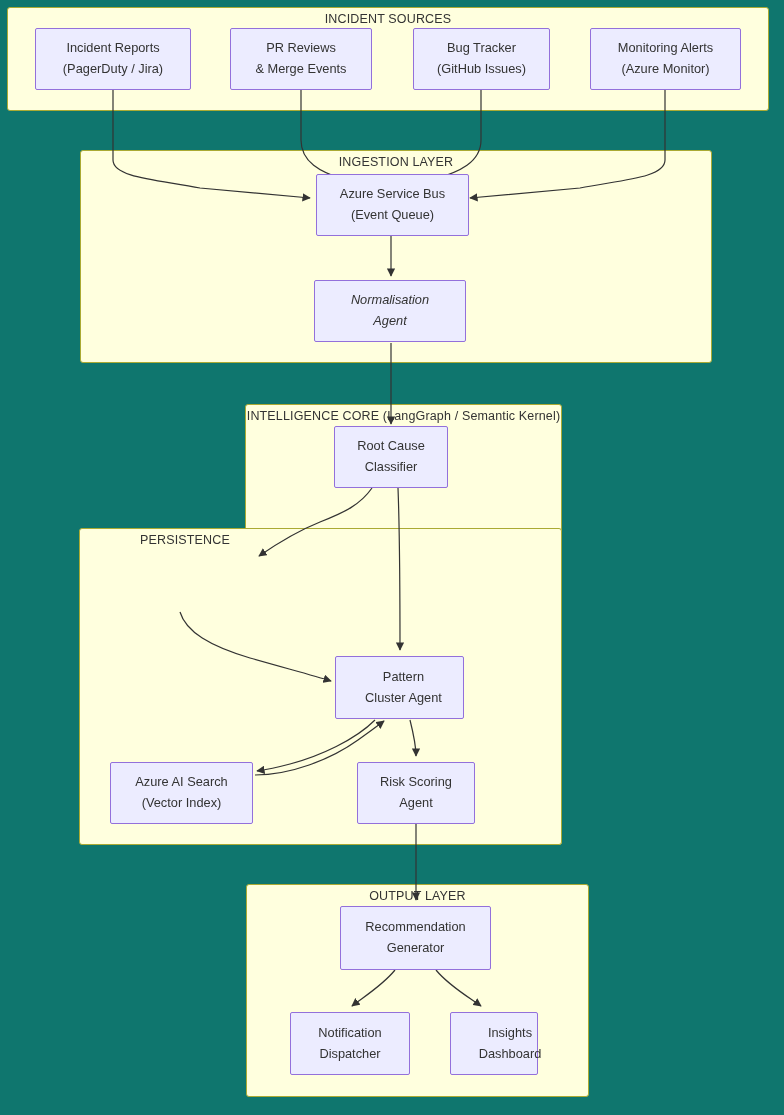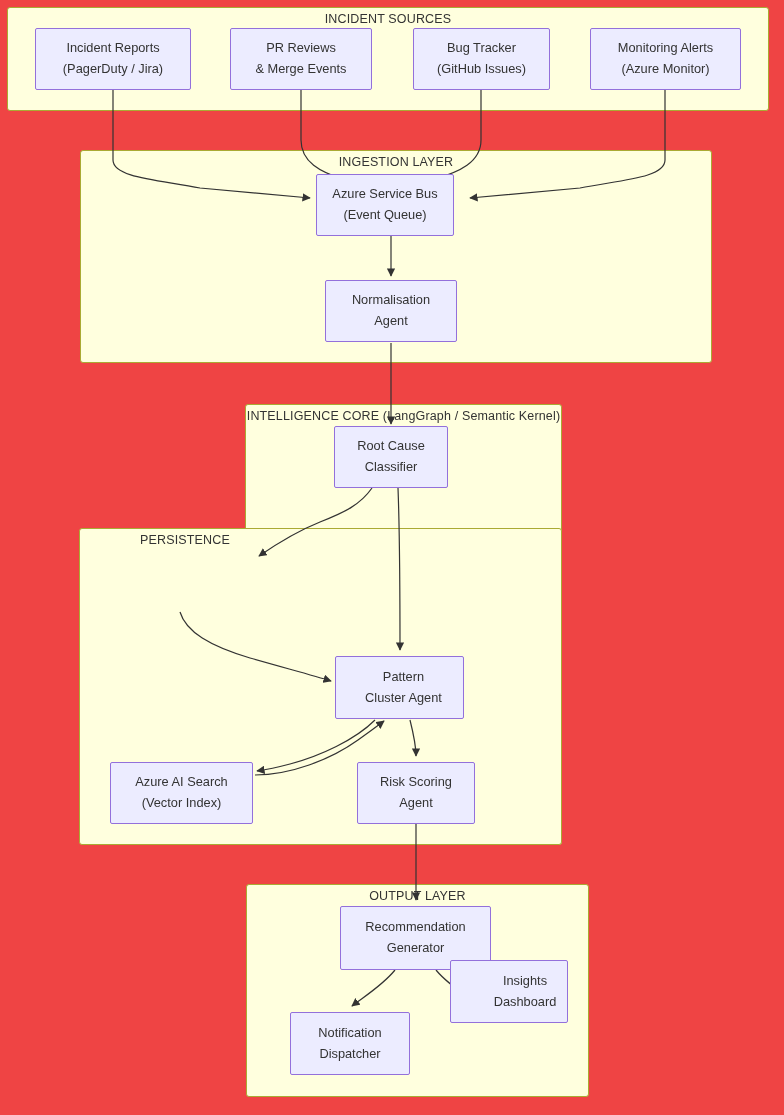--- a/index.html
+++ b/index.html
@@ -8,21 +8,21 @@
     padding: 0;
     background: #ffffff;
   }
   body {
     font-family: "Liberation Sans", sans-serif;
   }
   #diagram-root {
     position: relative;
     width: 784px;
     height: 1115px;
-    background: #ef4444;
+    background: #0f766e;
     overflow: hidden;
   }
   .edge-layer {
     position: absolute;
     left: 0;
     top: 0;
     width: 784px;
     height: 1115px;
     pointer-events: none;
   }
@@ -140,26 +140,26 @@
   <div class="node" style="left:413px; top:28px; width:137px; height:62px;">
     <span class="line">Bug Tracker</span>
     <span class="line">(GitHub Issues)</span>
   </div>
 
   <div class="node" style="left:590px; top:28px; width:151px; height:62px;">
     <span class="line">Monitoring Alerts</span>
     <span class="line">(Azure Monitor)</span>
   </div>
 
-  <div class="node" style="left:316px; top:174px; width:138px; height:62px;">
+  <div class="node" style="left:316px; top:174px; width:153px; height:62px;">
     <span class="line">Azure Service Bus</span>
     <span class="line">(Event Queue)</span>
   </div>
 
-  <div class="node" style="left:325px; top:280px; width:132px; height:62px;">
+  <div class="node" style="left:314px; top:280px; width:152px; height:62px;font-style:italic;">
     <span class="line">Normalisation</span>
     <span class="line">Agent</span>
   </div>
 
   <div class="node" style="left:334px; top:426px; width:114px; height:62px;">
     <span class="line">Root Cause</span>
     <span class="line">Classifier</span>
   </div>
 
 
@@ -181,18 +181,18 @@
   <div class="node" style="left:290px; top:1012px; width:120px; height:63px;">
     <span class="line">Notification</span>
     <span class="line">Dispatcher</span>
   </div>
 
   <div class="node" style="left:340px; top:906px; width:151px; height:64px;">
     <span class="line">Recommendation</span>
     <span class="line">Generator</span>
   </div>
 
-  <div class="node" style="left:450px; top:960px; width:118px; height:63px;padding-left:32px;">
+  <div class="node" style="left:450px; top:1012px; width:88px; height:63px;padding-left:32px;">
     <span class="line">Insights</span>
     <span class="line">Dashboard</span>
   </div>
 
 </div>
 
 </body></html>

